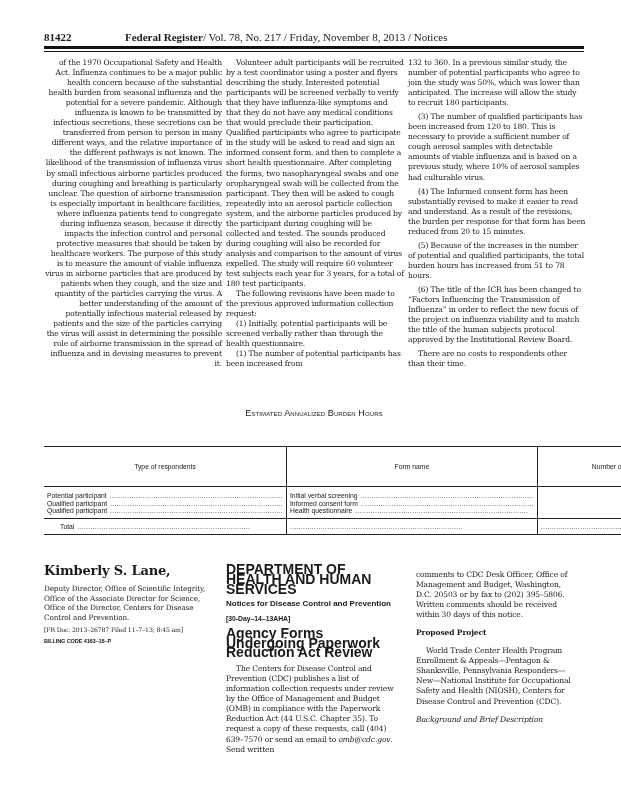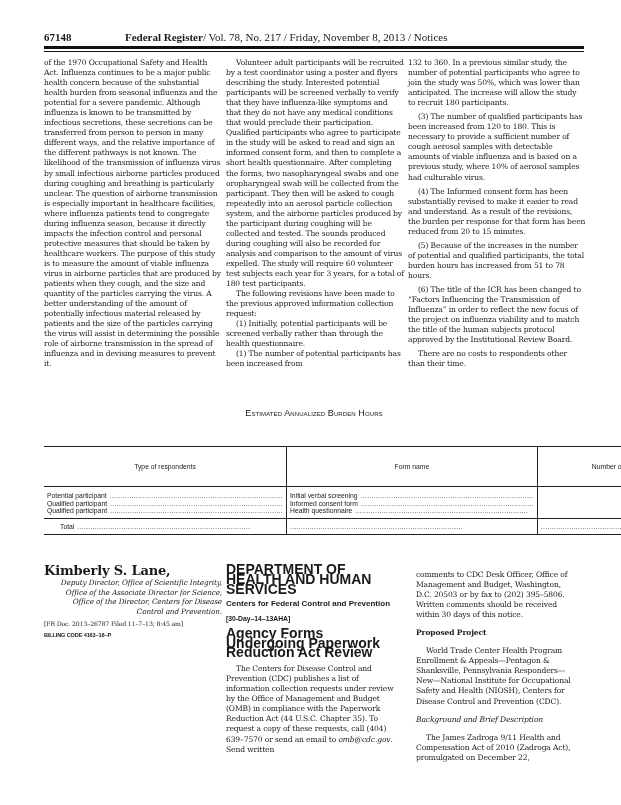--- a/index.html
+++ b/index.html
@@ -8,21 +8,21 @@
 
   .runhead { position: absolute; left: 44px; top: 31px; width: 540px; font-family: "Liberation Serif", serif; font-size: 11px; }
   .runhead .pgno { position: absolute; left: 0; top: 0; font-weight: bold; }
   .runhead .title { position: absolute; left: 81px; top: 0; white-space: nowrap; }
   .runhead .title b { font-weight: bold; }
   .rule-thick { position: absolute; left: 44px; top: 46px; width: 540px; height: 3px; background: #111; }
   .rule-thin { position: absolute; left: 44px; top: 51px; width: 540px; height: 1px; background: #111; }
 
   .col { position: absolute; font-family: "DejaVu Serif", serif; font-size: 7.55px; line-height: 10.05px; letter-spacing: -0.12px; }
   .col p { margin: 0; }
-  .c1 { left: 44px; top: 58px; width: 178px; }
+  .c1 { left: 44px; top: 58px; width: 178px; text-align: right; }
   .c2 { left: 226px; top: 58px; width: 178px; }
   .c3 { left: 408px; top: 58px; width: 178px; }
   .ind { text-indent: 10px; }
   .gap { margin-top: 4px !important; }
 
   .tbl-title { position: absolute; left: 44px; top: 408px; width: 540px; text-align: center; font-family: "Liberation Sans", sans-serif; font-size: 9px; font-variant: small-caps; letter-spacing: 0.1px; }
   table.burden { position: absolute; left: 44px; top: 446px; width: 540px; border-collapse: collapse; font-family: "Liberation Sans", sans-serif; font-size: 6.8px; line-height: 7.6px; }
   table.burden th { font-weight: normal; text-align: center; vertical-align: middle; height: 39px; border-top: 1px solid #222; border-bottom: 1px solid #222; padding: 0 2px; }
   table.burden th + th, table.burden td + td { border-left: 1px solid #222; }
   table.burden td { padding: 0 3px; vertical-align: top; }
@@ -31,21 +31,21 @@
   table.burden tr.total td { border-top: 1px double #222; border-bottom: 1px solid #222; height: 14px; vertical-align: middle; padding-top: 1px; }
   .num { text-align: right; }
   .dots { display: flex; white-space: nowrap; overflow: hidden; }
   .dots::after { content: "..............................................................................."; flex: 1; overflow: hidden; color: #333; letter-spacing: 0.3px; padding-left: 3px; }
   .dotsonly { white-space: nowrap; overflow: hidden; color: #333; letter-spacing: 0.3px; }
   .dotsonly::after { content: "..............................................................................."; }
   .total-label { padding-left: 16px !important; }
 
   .sig { position: absolute; left: 44px; top: 566px; width: 178px; font-family: "DejaVu Serif", serif; font-size: 7.3px; line-height: 9.8px; letter-spacing: -0.15px; }
   .sig .name { font-weight: bold; font-size: 13px; }
-  .sig .role { font-style: italic; margin-top: 2px; text-align: right; }
+  .sig .role { margin-top: 8px; }
   .sig .frdoc { font-size: 6.2px; margin-top: 2px; }
   .sig .billing { font-family: "Liberation Sans", sans-serif; font-weight: bold; font-size: 5.6px; margin-top: 2px; }
 
   .c2b { position: absolute; left: 226px; top: 564px; width: 178px; }
   .agency { font-family: "Liberation Sans", sans-serif; font-weight: bold; font-size: 14px; line-height: 10px; }
   .subag { font-family: "Liberation Sans", sans-serif; font-weight: bold; font-size: 8px; line-height: 9.8px; margin-top: 5px; }
   .docket { font-family: "Liberation Sans", sans-serif; font-weight: bold; font-size: 6.8px; line-height: 9px; margin-top: 5px; }
   .doctitle { font-family: "Liberation Sans", sans-serif; font-weight: bold; font-size: 14px; line-height: 9.8px; margin-top: 6px; }
   .body2 { font-family: "DejaVu Serif", serif; font-size: 7.55px; line-height: 10.05px; letter-spacing: -0.12px; margin-top: 6px; text-indent: 10px; }
 
@@ -53,21 +53,21 @@
   .c3b p { margin: 8px; }
   .hd { font-weight: bold; margin-top: 4px !important; }
   .hdi { font-style: italic; margin-top: 4px !important; }
 </style>
 </head>
 <body>
 
 <div class="page">
 
   <div class="runhead">
-    <span class="pgno">67148</span>
+    <span class="pgno">81422</span>
     <span class="title"><b>Federal Register</b><span>/ Vol. 78, No. 217 / Friday, November 8, 2013 / Notices</span></span>
   </div>
   <div class="rule-thick"></div>
   <div class="rule-thin"></div>
 
   <div class="col c1">
     <p>of the 1970 Occupational Safety and Health Act. Influenza continues to be a major public health concern because of the substantial health burden from seasonal influenza and the potential for a severe pandemic. Although influenza is known to be transmitted by infectious secretions, these secretions can be transferred from person to person in many different ways, and the relative importance of the different pathways is not known. The likelihood of the transmission of influenza virus by small infectious airborne particles produced during coughing and breathing is particularly unclear. The question of airborne transmission is especially important in healthcare facilities, where influenza patients tend to congregate during influenza season, because it directly impacts the infection control and personal protective measures that should be taken by healthcare workers. The purpose of this study is to measure the amount of viable influenza virus in airborne particles that are produced by patients when they cough, and the size and quantity of the particles carrying the virus. A better understanding of the amount of potentially infectious material released by patients and the size of the particles carrying the virus will assist in determining the possible role of airborne transmission in the spread of influenza and in devising measures to prevent it.</p>
   </div>
 
   <div class="col c2">
@@ -163,27 +163,26 @@
 
   <div class="sig">
     <div class="name">Kimberly S. Lane,</div>
     <div class="role">Deputy Director, Office of Scientific Integrity, Office of the Associate Director for Science, Office of the Director, Centers for Disease Control and Prevention.</div>
     <div class="frdoc">[FR Doc. 2013–26787 Filed 11–7–13; 8:45 am]</div>
     <div class="billing">BILLING CODE 4163–18–P</div>
   </div>
 
   <div class="c2b">
     <div class="agency">DEPARTMENT OF HEALTH AND HUMAN SERVICES</div>
-    <div class="subag">Centers for Federal Control and Prevention</div>
+    <div class="subag">Notices for Disease Control and Prevention</div>
     <div class="docket">[30-Day–14–13AHA]</div>
     <div class="doctitle">Agency Forms Undergoing Paperwork Reduction Act Review</div>
     <div class="body2"><span>The Centers for Disease Control and Prevention (CDC) publishes a list of information collection requests under review by the Office of Management and Budget (OMB) in compliance with the Paperwork Reduction Act (44 U.S.C. Chapter 35). To request a copy of these requests, call (404) 639–7570 or send an email to </span><i>omb@cdc.gov</i><span>. Send written</span></div>
   </div>
 
   <div class="c3b">
     <p>comments to CDC Desk Officer, Office of Management and Budget, Washington, D.C. 20503 or by fax to (202) 395–5806. Written comments should be received within 30 days of this notice.</p>
     <p class="hd">Proposed Project</p>
     <p class="ind gap">World Trade Center Health Program Enrollment &amp; Appeals—Pentagon &amp; Shanksville, Pennsylvania Responders—New—National Institute for Occupational Safety and Health (NIOSH), Centers for Disease Control and Prevention (CDC).</p>
     <p class="hdi">Background and Brief Description</p>
-    <p class="ind gap">The James Zadroga 9/11 Health and Compensation Act of 2010 (Zadroga Act), promulgated on December 22,</p>
   </div>
 
 </div>
 
 </body></html>

